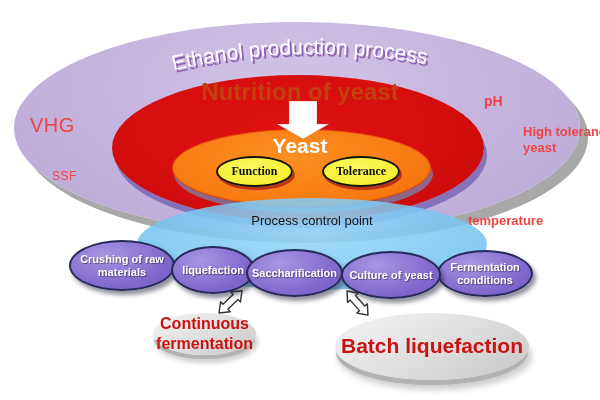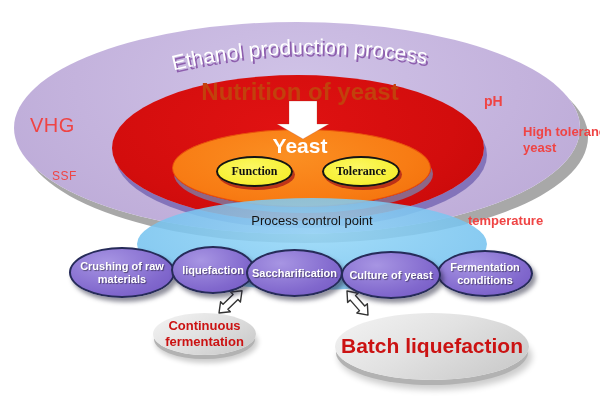--- a/index.html
+++ b/index.html
@@ -63,35 +63,35 @@
   }
   
   .step{
     z-index:9;border:2px solid #262b59;
     background:radial-gradient(ellipse at 35% 28%, #a795e3 0%, #8168cd 65%, #7257c2 100%);
     box-shadow:3px 4px 4px rgba(35,35,60,0.5);
     display:flex;align-items:center;justify-content:center;text-align:center;
     color:#fff;font-weight:bold;font-size:11px;line-height:1.15;
     text-shadow:1px 1px 1px rgba(0,0,0,0.45);
   }
-  .s1{left:69px;top:247px;width:102px;height:47px;}
+  .s1{left:69px;top:240px;width:102px;height:47px;}
   .s2{left:171px;top:246px;width:80px;height:44px;}
   .s3{left:246px;top:249px;width:93px;height:44px;}
   .s4{left:341px;top:251px;width:96px;height:44px;}
   .s5{left:437px;top:250px;width:92px;height:43px;font-size:11px;}
   
   .disc{
     z-index:5;
     background:linear-gradient(150deg, #f4f4f4 0%, #e2e2e2 45%, #c6c6c6 100%);
     display:flex;flex-direction:column;align-items:center;justify-content:center;text-align:center;
   }
   .disc-cont{
     left:153px;top:313px;width:103px;height:42px;
     box-shadow:0 5px 0 -1px #b2b2b2, 2px 8px 5px rgba(0,0,0,0.2);
-    color:#cb1212;font-size:13px;font-weight:600;line-height:1.25;
+    color:#cb1212;font-size:16px;font-weight:600;line-height:1.25;
   }
   .disc-batch{
     left:335px;top:313px;width:194px;height:67px;
     box-shadow:0 6px 0 -1px #b2b2b2, 3px 10px 6px rgba(0,0,0,0.2);
     color:#cb1212;font-size:21px;font-weight:bold;line-height:1.15;
   }
   .arrow-layer{position:absolute;left:0;top:0;width:600px;height:400px;z-index:6;pointer-events:none;}
 </style>
 </head>
 <body>

